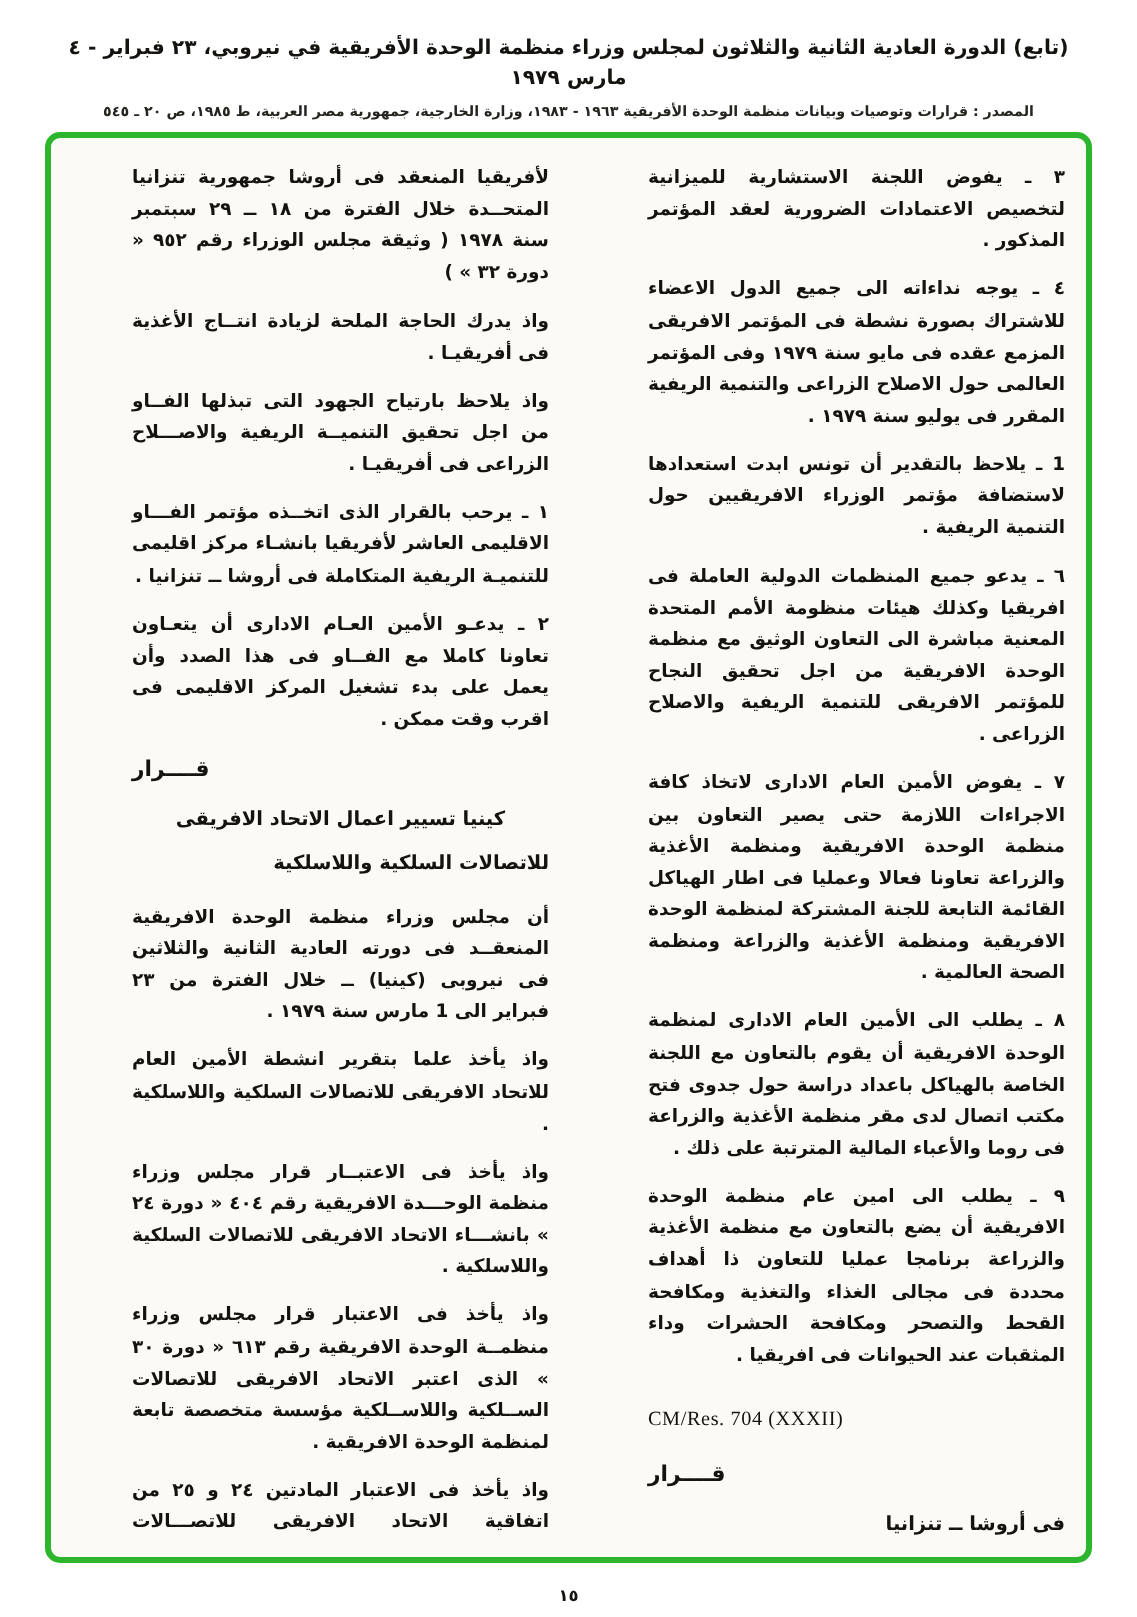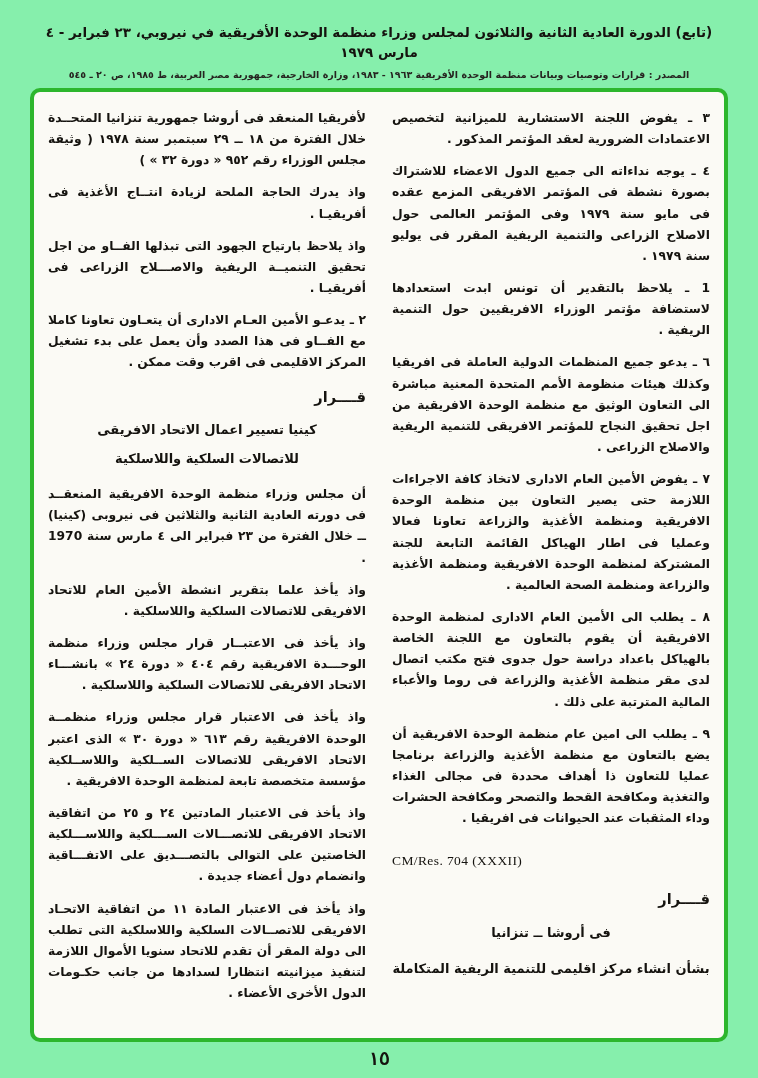--- a/index.html
+++ b/index.html
@@ -5,21 +5,21 @@
   html, body {
     margin: 0;
     padding: 0;
     background: #e8e6e0;
   }
   .page {
     position: relative;
     width: 758px;
     height: 1078px;
     margin: 0 auto;
-    background: #86efac;
+    background: #ffffff;
     font-family: "DejaVu Sans", sans-serif;
     color: #15130f;
     overflow: hidden;
     box-sizing: border-box;
   }
   
   .page-header {
     padding: 22px 24px 0 24px;
     text-align: center;
   }
@@ -51,20 +51,21 @@
   .columns {
     display: flex;
     flex-direction: row; 
     gap: 26px;
     height: 100%;
     overflow: hidden;
   }
   .column {
     flex: 1 1 0;
     min-width: 0;
+    margin-left: 40px;
   }
   
   .para {
     font-size: 12.3px;
     font-weight: 700;
     line-height: 1.72;
     margin: 0 0 11px 0;
     text-align: justify;
     text-justify: inter-word;
   }
@@ -72,42 +73,41 @@
   .para.res {
     direction: ltr;
     text-align: left;
     font-family: "Liberation Serif", serif;
     font-size: 13.5px;
     font-weight: 400;
     letter-spacing: 0.4px;
     margin: 20px 0 14px 0;
   }
   .para.title {
-    text-align: right;
+    text-align: left;
     font-size: 14.5px;
     font-weight: 700;
     margin: 8px 0 10px 0;
   }
   .para.subtitle {
     text-align: center;
     font-size: 13px;
     font-weight: 700;
     margin: 0 0 6px 0;
   }
-  .para.subtitle.last { margin-bottom: 14px; }
+  .para.subtitle.last { margin-bottom: 14px; text-align: right; }
   
   .page-number {
     position: absolute;
     bottom: 8px;
     left: 0;
     right: 0;
     text-align: center;
-    font-size: 18px;
+    font-size: 11px;
     font-weight: 700;
-    font-family: Liberation Mono, monospace;
   }
 </style>
 </head>
 <body>
 
 <div class="page">
 
   <header class="page-header">
     <div class="hdr-line1">(تابع) الدورة العادية الثانية والثلاثون لمجلس وزراء منظمة الوحدة الأفريقية في نيروبي، ٢٣ فبراير - ٤ مارس ١٩٧٩</div>
     <div class="hdr-line2">المصدر : قرارات وتوصيات وبيانات منظمة الوحدة الأفريقية ١٩٦٣ - ١٩٨٣، وزارة الخارجية، جمهورية مصر العربية، ط ١٩٨٥، ص ٢٠ ـ ٥٤٥</div>
@@ -125,25 +125,26 @@
           <div class="para body">٩ ـ يطلب الى امين عام منظمة الوحدة الافريقية أن يضع بالتعاون مع منظمة الأغذية والزراعة برنامجا عمليا للتعاون ذا أهداف محددة فى مجالى الغذاء والتغذية ومكافحة القحط والتصحر ومكافحة الحشرات وداء المثقبات عند الحيوانات فى افريقيا .</div>
           <div class="para res">CM/Res. 704 (XXXII)</div>
           <div class="para title">قــــرار</div>
           <div class="para subtitle last">فى أروشا ــ تنزانيا</div>
           <div class="para subtitle">بشأن انشاء مركز اقليمى للتنمية الريفية المتكاملة</div>
         </div>
       <div class="column">
           <div class="para body">لأفريقيا المنعقد فى أروشا جمهورية تنزانيا المتحــدة خلال الفترة من ١٨ ــ ٢٩ سبتمبر سنة ١٩٧٨ ( وثيقة مجلس الوزراء رقم ٩٥٢ « دورة ٣٢ » )</div>
           <div class="para body">واذ يدرك الحاجة الملحة لزيادة انتــاج الأغذية فى أفريقيـا .</div>
           <div class="para body">واذ يلاحظ بارتياح الجهود التى تبذلها الفــاو من اجل تحقيق التنميــة الريفية والاصـــلاح الزراعى فى أفريقيـا .</div>
+          <div class="para body">١ ـ يرحب بالقرار الذى اتخــذه مؤتمر الفـــاو الاقليمى العاشر لأفريقيا بانشـاء مركز اقليمى للتنميـة الريفية المتكاملة فى أروشا ــ تنزانيا .</div>
           <div class="para body">٢ ـ يدعـو الأمين العـام الادارى أن يتعـاون تعاونا كاملا مع الفــاو فى هذا الصدد وأن يعمل على بدء تشغيل المركز الاقليمى فى اقرب وقت ممكن .</div>
           <div class="para title">قــــرار</div>
           <div class="para subtitle">كينيا تسيير اعمال الاتحاد الافريقى</div>
           <div class="para subtitle last">للاتصالات السلكية واللاسلكية</div>
-          <div class="para body">أن مجلس وزراء منظمة الوحدة الافريقية المنعقــد فى دورته العادية الثانية والثلاثين فى نيروبى (كينيا) ــ خلال الفترة من ٢٣ فبراير الى ٤ مارس سنة 1970 .</div>
+          <div class="para body">أن مجلس وزراء منظمة الوحدة الافريقية المنعقــد فى دورته العادية الثانية والثلاثين فى نيروبى (كينيا) ــ خلال الفترة من ٢٣ فبراير الى 1 مارس سنة ١٩٧٩ .</div>
           <div class="para body">واذ يأخذ علما بتقرير انشطة الأمين العام للاتحاد الافريقى للاتصالات السلكية واللاسلكية .</div>
           <div class="para body">واذ يأخذ فى الاعتبــار قرار مجلس وزراء منظمة الوحـــدة الافريقية رقم ٤٠٤ « دورة ٢٤ » بانشـــاء الاتحاد الافريقى للاتصالات السلكية واللاسلكية .</div>
           <div class="para body">واذ يأخذ فى الاعتبار قرار مجلس وزراء منظمــة الوحدة الافريقية رقم ٦١٣ « دورة ٣٠ » الذى اعتبر الاتحاد الافريقى للاتصالات الســلكية واللاســلكية مؤسسة متخصصة تابعة لمنظمة الوحدة الافريقية .</div>
           <div class="para body">واذ يأخذ فى الاعتبار المادتين ٢٤ و ٢٥ من اتفاقية الاتحاد الافريقى للاتصـــالات الســـلكية واللاســـلكية الخاصتين على التوالى بالتصـــديق على الاتفـــاقية وانضمام دول أعضاء جديدة .</div>
           <div class="para body">واذ يأخذ فى الاعتبار المادة ١١ من اتفاقية الاتحـاد الافريقى للاتصــالات السلكية واللاسلكية التى تطلب الى دولة المقر أن تقدم للاتحاد سنويا الأموال اللازمة لتنفيذ ميزانيته انتظارا لسدادها من جانب حكـومات الدول الأخرى الأعضاء .</div>
         </div>
     </div>
   </div>
 
   <div class="page-number">١٥</div>

